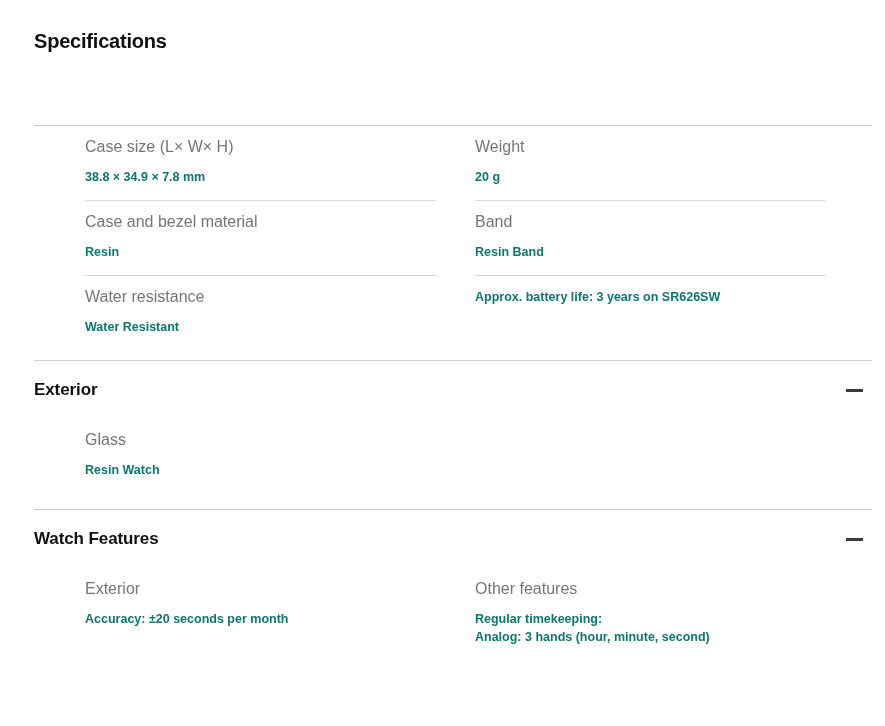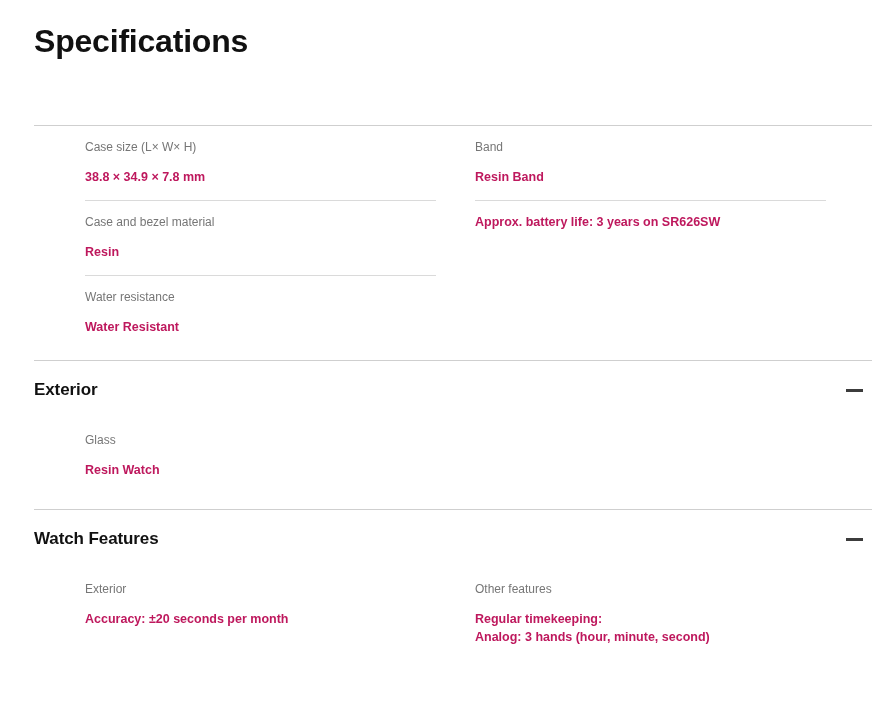--- a/index.html
+++ b/index.html
@@ -18,21 +18,21 @@
     position: relative;
   }
 
   .page {
     width: 885px;
     position: relative;
   }
 
   
   .page-title {
-    font-size: 32px;
+    font-size: 20px;
     font-weight: 700;
     letter-spacing: -0.2px;
     color: #111111;
     margin: 0;
     padding: 22px 0 0 34px;
     line-height: 38px;
   }
 
   
   .section {
@@ -86,31 +86,31 @@
   }
   .spec-row {
     padding: 12px 0 14px 0;
     border-bottom: 1px solid #dadada;
     width: 351px;
   }
   .spec-row.last {
     border-bottom: none;
   }
   .spec-label {
-    font-size: 12px;
+    font-size: 16px;
     font-weight: 400;
     color: #767676;
     line-height: 18px;
     margin-bottom: 12px;
     white-space: pre;
   }
   .spec-value {
     font-size: 12.5px;
     font-weight: 700;
-    color: #be185d;
+    color: #0f766e;
     line-height: 18px;
     white-space: pre-line;
   }
   .section-body {
     padding-bottom: 4px;
   }
   .section.exterior .spec-grid {
     padding-bottom: 10px;
     gap: 44px;
   }
@@ -139,20 +139,24 @@
           <div class="spec-row">
             <div class="spec-label">Case and bezel material</div>
             <div class="spec-value">Resin</div>
           </div>
           <div class="spec-row last">
             <div class="spec-label">Water resistance</div>
             <div class="spec-value">Water Resistant</div>
           </div>
         </div>
         <div class="spec-col">
+          <div class="spec-row">
+            <div class="spec-label">Weight</div>
+            <div class="spec-value">20 g</div>
+          </div>
           <div class="spec-row">
             <div class="spec-label">Band</div>
             <div class="spec-value">Resin Band</div>
           </div>
           <div class="spec-row last">
             <div class="spec-value">Approx. battery life: 3 years on SR626SW</div>
           </div>
         </div>
       </div>
     </div>

